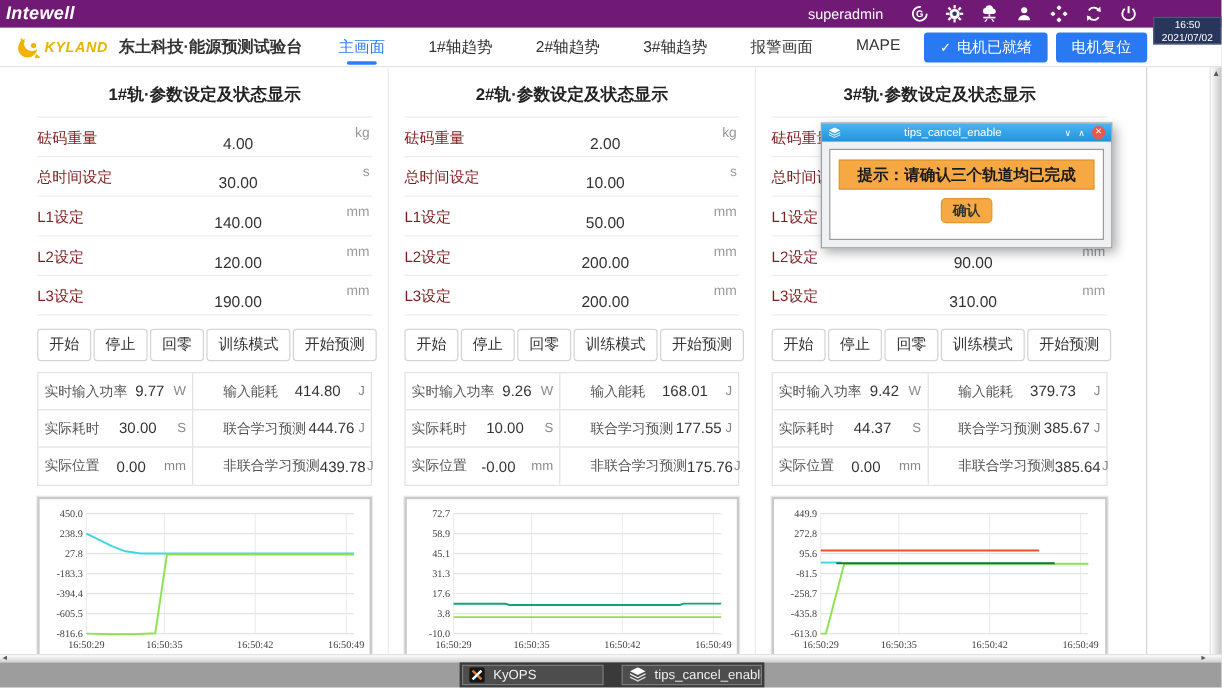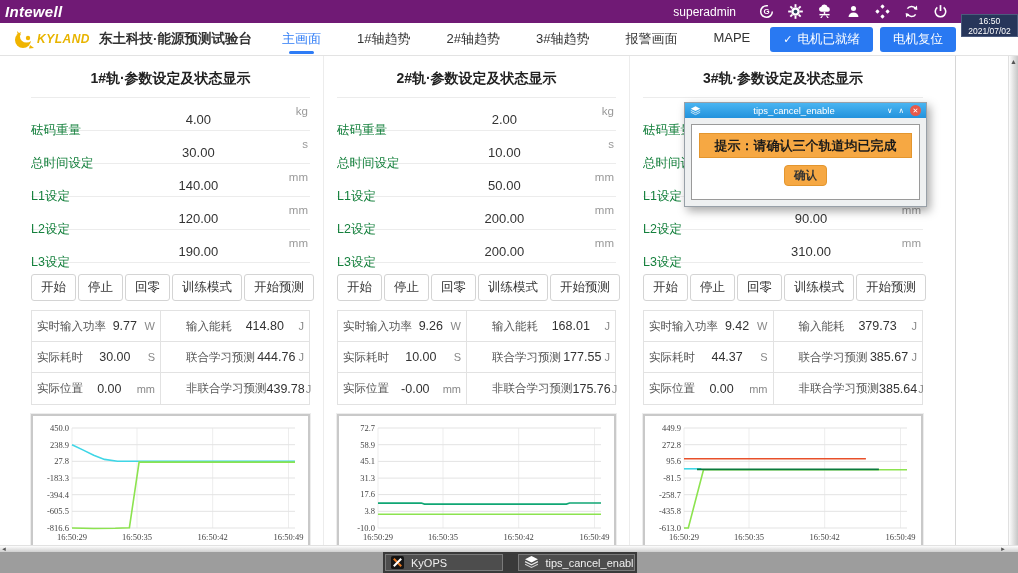--- a/index.html
+++ b/index.html
@@ -6,21 +6,21 @@
   body{font-family:"Liberation Sans",sans-serif;background:#888;}
   #screen{position:relative;width:1018px;height:573px;background:#fff;overflow:hidden;}
 
   
   .topbar{position:absolute;top:0;left:0;right:0;height:23px;background:#701a75;color:#fff;display:flex;align-items:center;z-index:5;}
   .brand{font-style:italic;font-weight:bold;font-size:15px;padding-left:5px;letter-spacing:.3px;}
   .topbar-right{margin-left:auto;display:flex;align-items:center;height:100%;}
   .username{font-size:12px;margin-right:16px;}
   .tb-icon{width:17px;height:17px;margin:0 6px;display:flex;align-items:center;justify-content:center;cursor:pointer;}
   .tb-icon svg{width:15px;height:15px;}
-  .timebox{width:57px;height:23px;background:#27365a;border:1px solid #4c5b7d;display:flex;flex-direction:column;align-items:center;justify-content:center;font-size:8.5px;line-height:10px;margin-left:6px;margin-top:28px;}
+  .timebox{width:57px;height:23px;background:#27365a;border:1px solid #4c5b7d;display:flex;flex-direction:column;align-items:center;justify-content:space-between;font-size:8.5px;line-height:10px;margin-left:6px;margin-top:28px;}
 
   
   .navbar{position:absolute;top:23px;left:0;right:0;height:33px;background:#fff;border-bottom:1px solid #e3e3e3;display:flex;align-items:center;z-index:4;}
   .logo{display:flex;align-items:center;margin-left:12px;}
   .logo svg{width:24px;height:24px;}
   .logo-text{color:#e8b400;font-style:italic;font-weight:bold;font-size:12px;margin-left:1px;letter-spacing:.5px;}
   .app-title{font-size:13.5px;color:#333;font-weight:600;margin-left:9px;}
   .tabs{display:flex;margin-left:28px;gap:32px;font-size:13px;color:#333;}
   .tab{position:relative;padding:5px 2px;cursor:pointer;white-space:nowrap;}
   .tab.active{color:#2e7cf6;}
@@ -29,21 +29,21 @@
   .btn-blue{background:#2979f2;color:#fff;font-size:12.5px;height:25px;padding:0 13px;border:none;border-radius:3px;display:flex;align-items:center;gap:5px;cursor:pointer;font-family:inherit;}
   .btn-blue .chk{font-size:11px;}
 
   
   .content{position:absolute;top:56px;left:0;width:956px;bottom:28px;background:#fff;border-right:1px solid #d6d6d6;display:flex;padding-left:18px;overflow:hidden;}
   .panel{width:306px;padding:0 13px;border-right:1px solid #ececec;}
   .panel:last-child{border-right:none;}
   .panel-title{text-align:center;font-size:14px;font-weight:bold;color:#222;margin:14px 0 9px;}
   .fields{border-top:1px solid #ececec;}
   .field-row{position:relative;height:33px;border-bottom:1px solid #ececec;}
-  .f-label{position:absolute;left:0;top:24px;font-size:12.5px;color:#15803d;}
+  .f-label{position:absolute;left:0;top:9px;font-size:12.5px;color:#7f1d1d;}
   .f-value{position:absolute;left:40%;width:40%;bottom:3px;text-align:center;font-size:13px;color:#333;cursor:text;}
   .f-unit{position:absolute;right:2px;top:7px;font-size:11.5px;color:#999;}
   .btn-row{display:flex;gap:2px;margin:11px 0 9px;}
   .btn-white{background:#fff;border:1px solid #d4d4d4;border-radius:3px;font-size:12.5px;color:#333;height:27px;padding:0 9px;white-space:nowrap;cursor:pointer;font-family:inherit;}
   .status-table{border:1px solid #e2e2e2;}
   .s-row{display:flex;border-bottom:1px solid #e2e2e2;height:31px;gap:20px;}
   .s-row:last-child{border-bottom:none;}
   .s-cell{flex:1;display:flex;align-items:center;padding:0 5px;min-width:0;}
   .s-cell:first-child{border-right:1px solid #e2e2e2;}
   .s-label{font-size:11.5px;color:#555;white-space:nowrap;}

